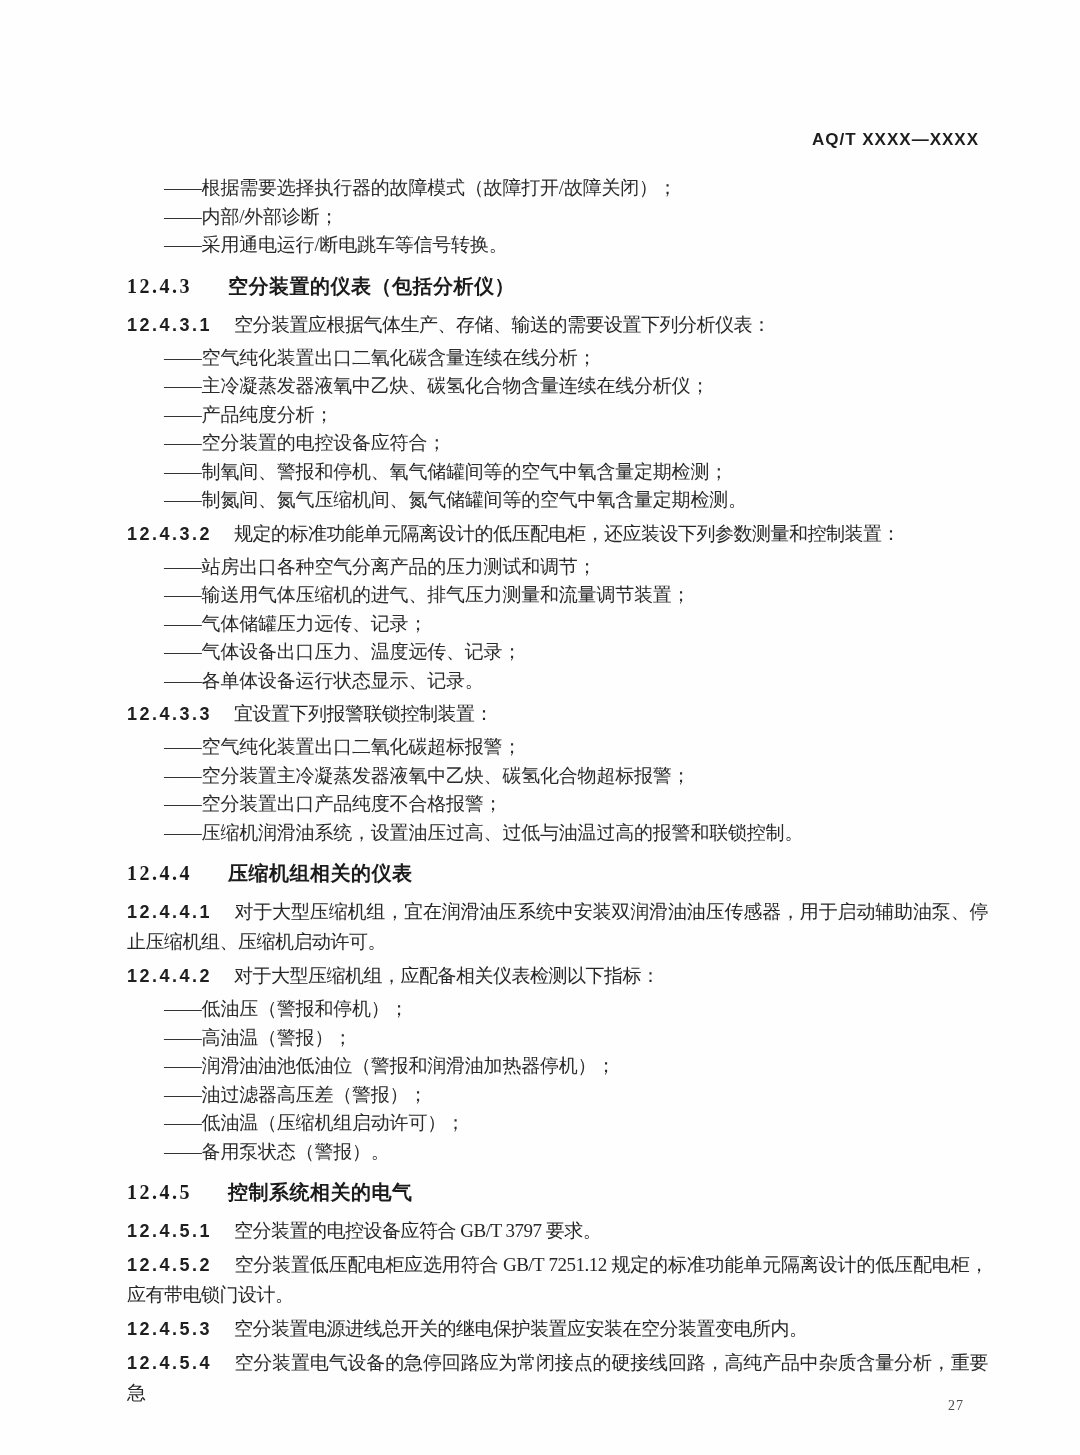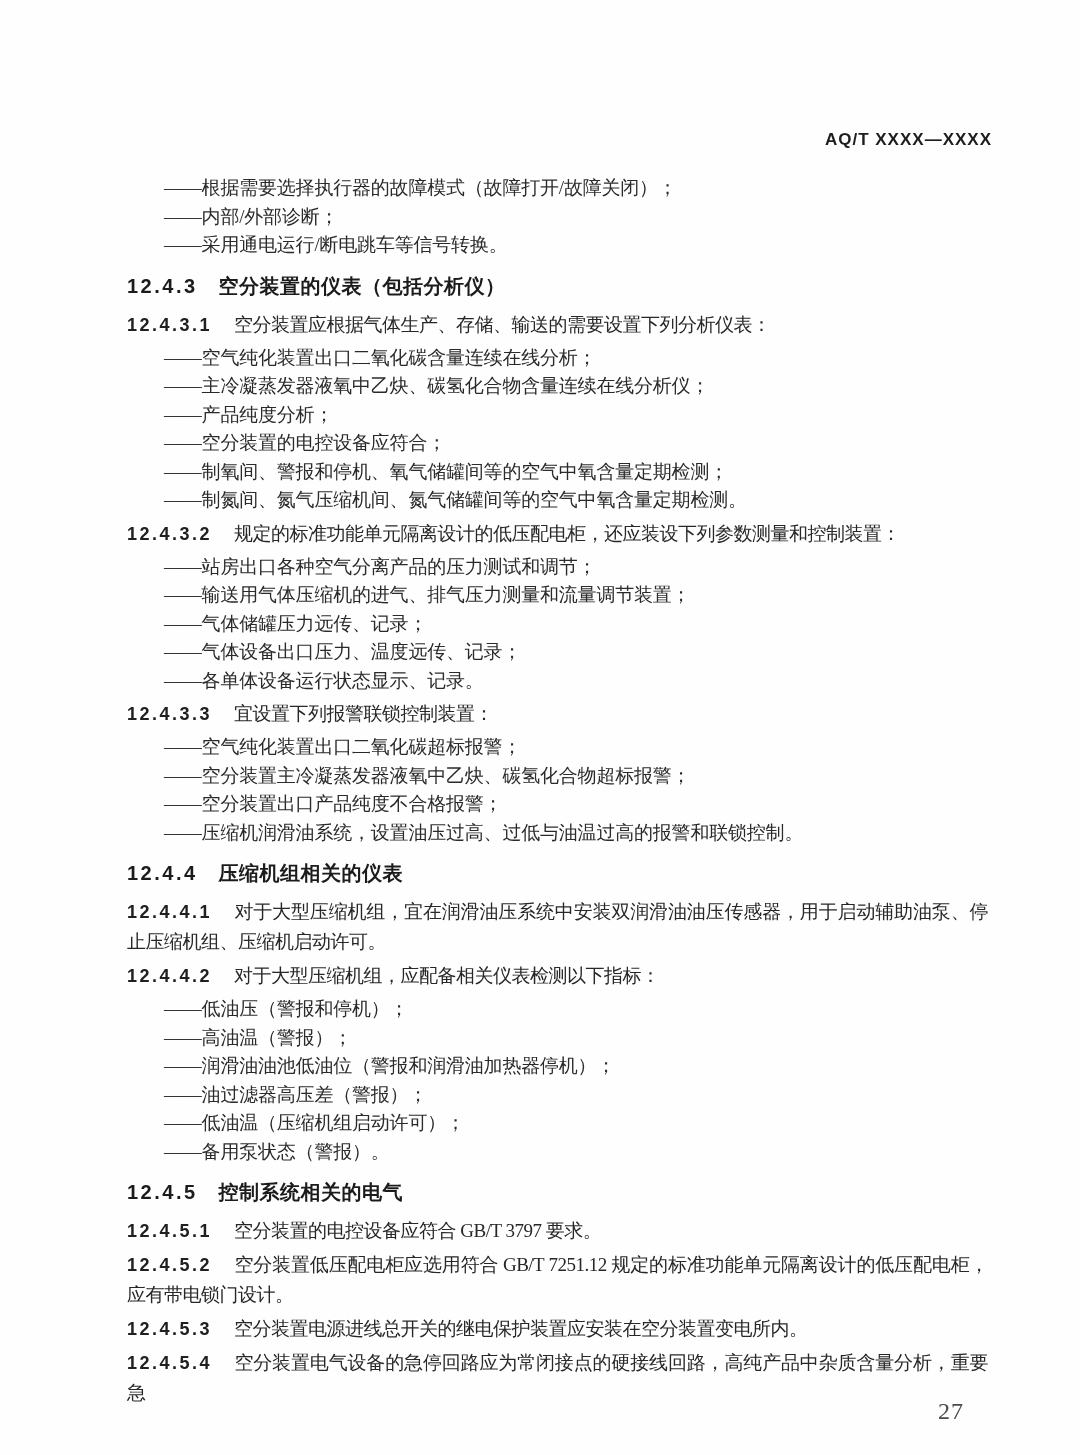--- a/index.html
+++ b/index.html
@@ -8,21 +8,21 @@
     background:#fdfdfd;
     overflow:hidden;
     font-family:"Liberation Serif","DejaVu Serif",serif;
     color:#262626;
     position:relative;
     -webkit-font-smoothing:antialiased;
   }
   .page{position:absolute;inset:0;background:#fefefe;}
 
   .doc-header{
-    position:absolute;top:130px;right:88px;
+    position:absolute;top:130px;right:101px;
     font-family:"Liberation Sans","DejaVu Sans",sans-serif;
     font-weight:bold;font-size:17px;letter-spacing:1px;color:#1d1d1d;
   }
 
   .content{
     position:absolute;top:0;left:127px;width:861px;
   }
   .content > :first-child{margin-top:174px;}
 
   
@@ -33,41 +33,41 @@
     letter-spacing:-0.2px;color:#2a2a2a;
   }
 
   
   .heading{
     margin:12px 0 10px;
     font-size:20px;line-height:28px;font-weight:bold;color:#1b1b1b;
     font-family:"Liberation Sans","DejaVu Sans",sans-serif;
   }
   .h-num{
-    font-family:Liberation Sans, sans-serif;
-    letter-spacing:2.5px;margin-right:21px;
+    font-family:Liberation Serif, serif;
+    letter-spacing:2.5px;margin-right:36px;
   }
   .h-title{letter-spacing:0.5px;}
 
   
   .clause{
     margin:4px 0;
     font-size:19px;line-height:30px;color:#272727;
     text-align:justify;
   }
   .c-num{
     font-family:"Liberation Sans","DejaVu Sans",sans-serif;
     font-weight:bold;font-size:18px;letter-spacing:2.5px;
     margin-right:22px;color:#202020;white-space:nowrap;
   }
   .c-text{letter-spacing:-0.5px;}
 
   .page-number{
     position:absolute;top:1398px;right:116px;
-    font-size:24px;color:#4a4a4a;letter-spacing:1px;
+    font-size:14px;color:#4a4a4a;letter-spacing:1px;
     font-family:"Liberation Serif","DejaVu Serif",serif;
   }
 </style>
 </head>
 <body>
 
 <div class="page">
 
   <div class="doc-header">AQ/T XXXX—XXXX</div>
 

